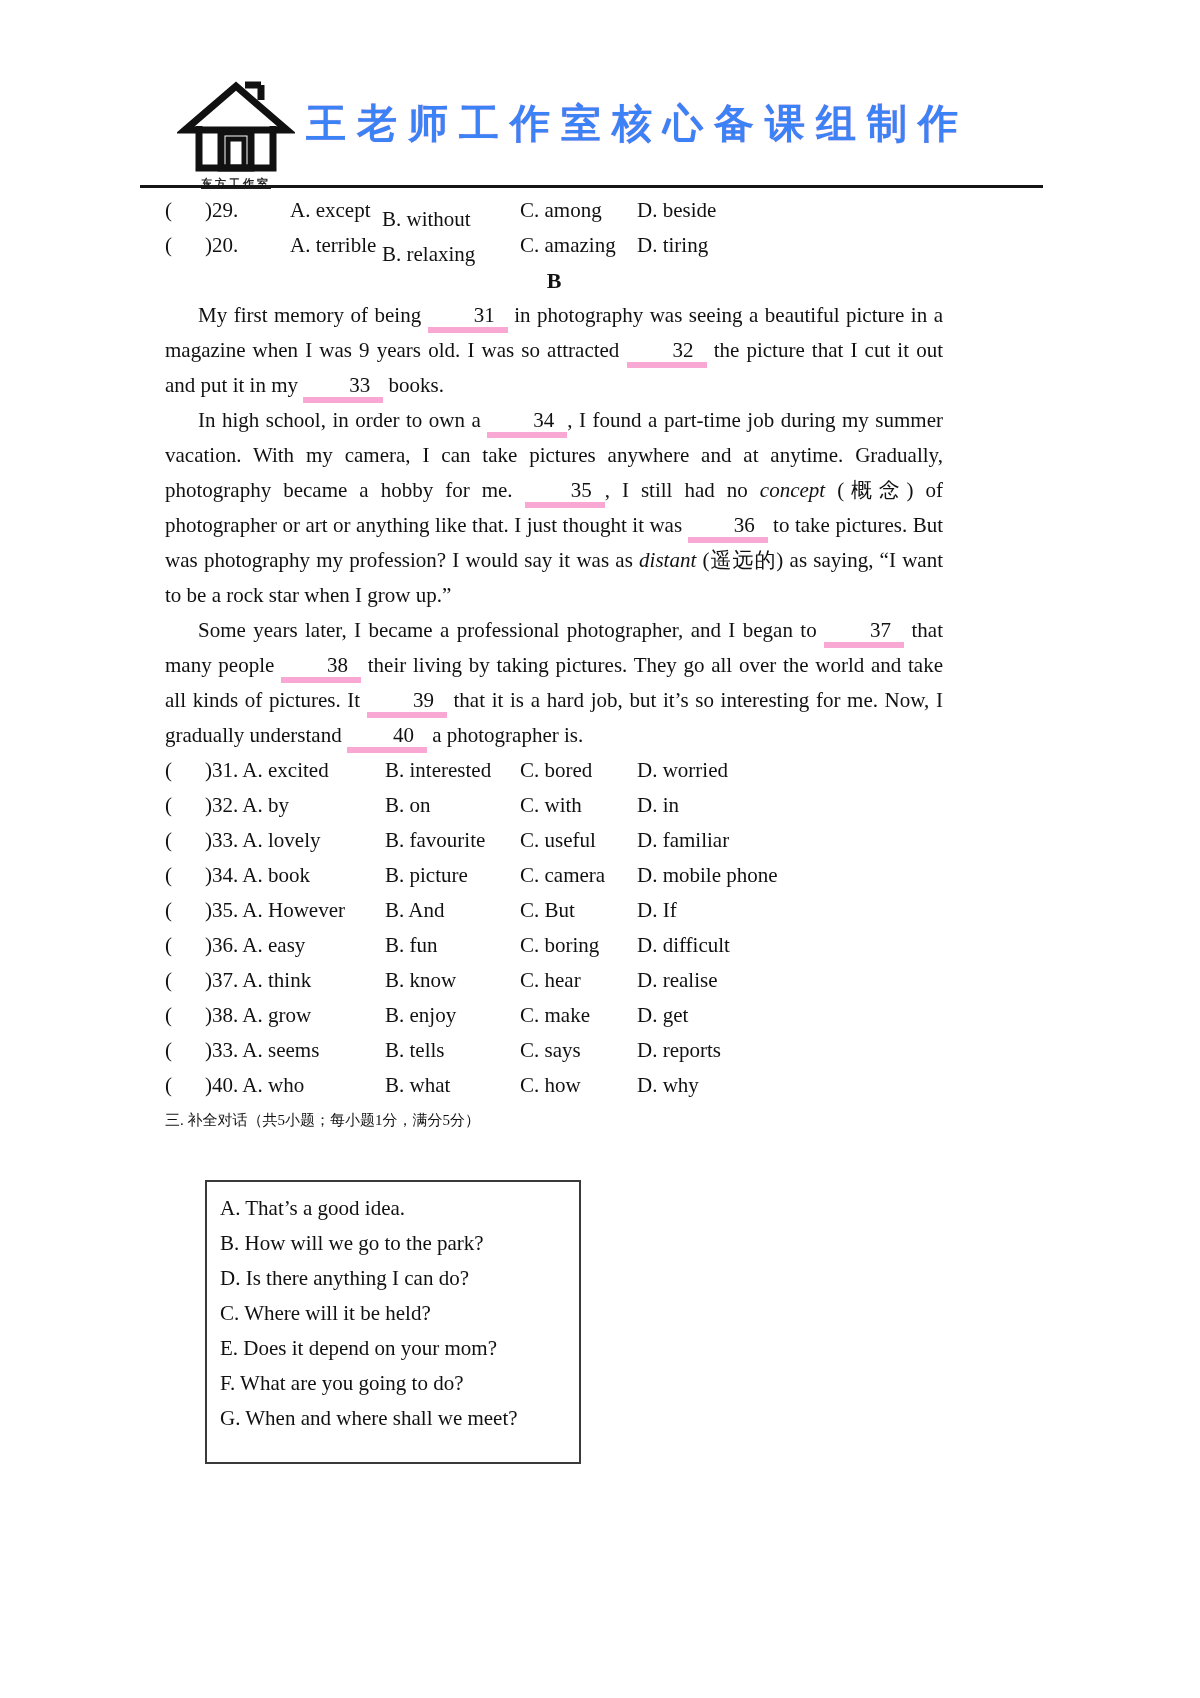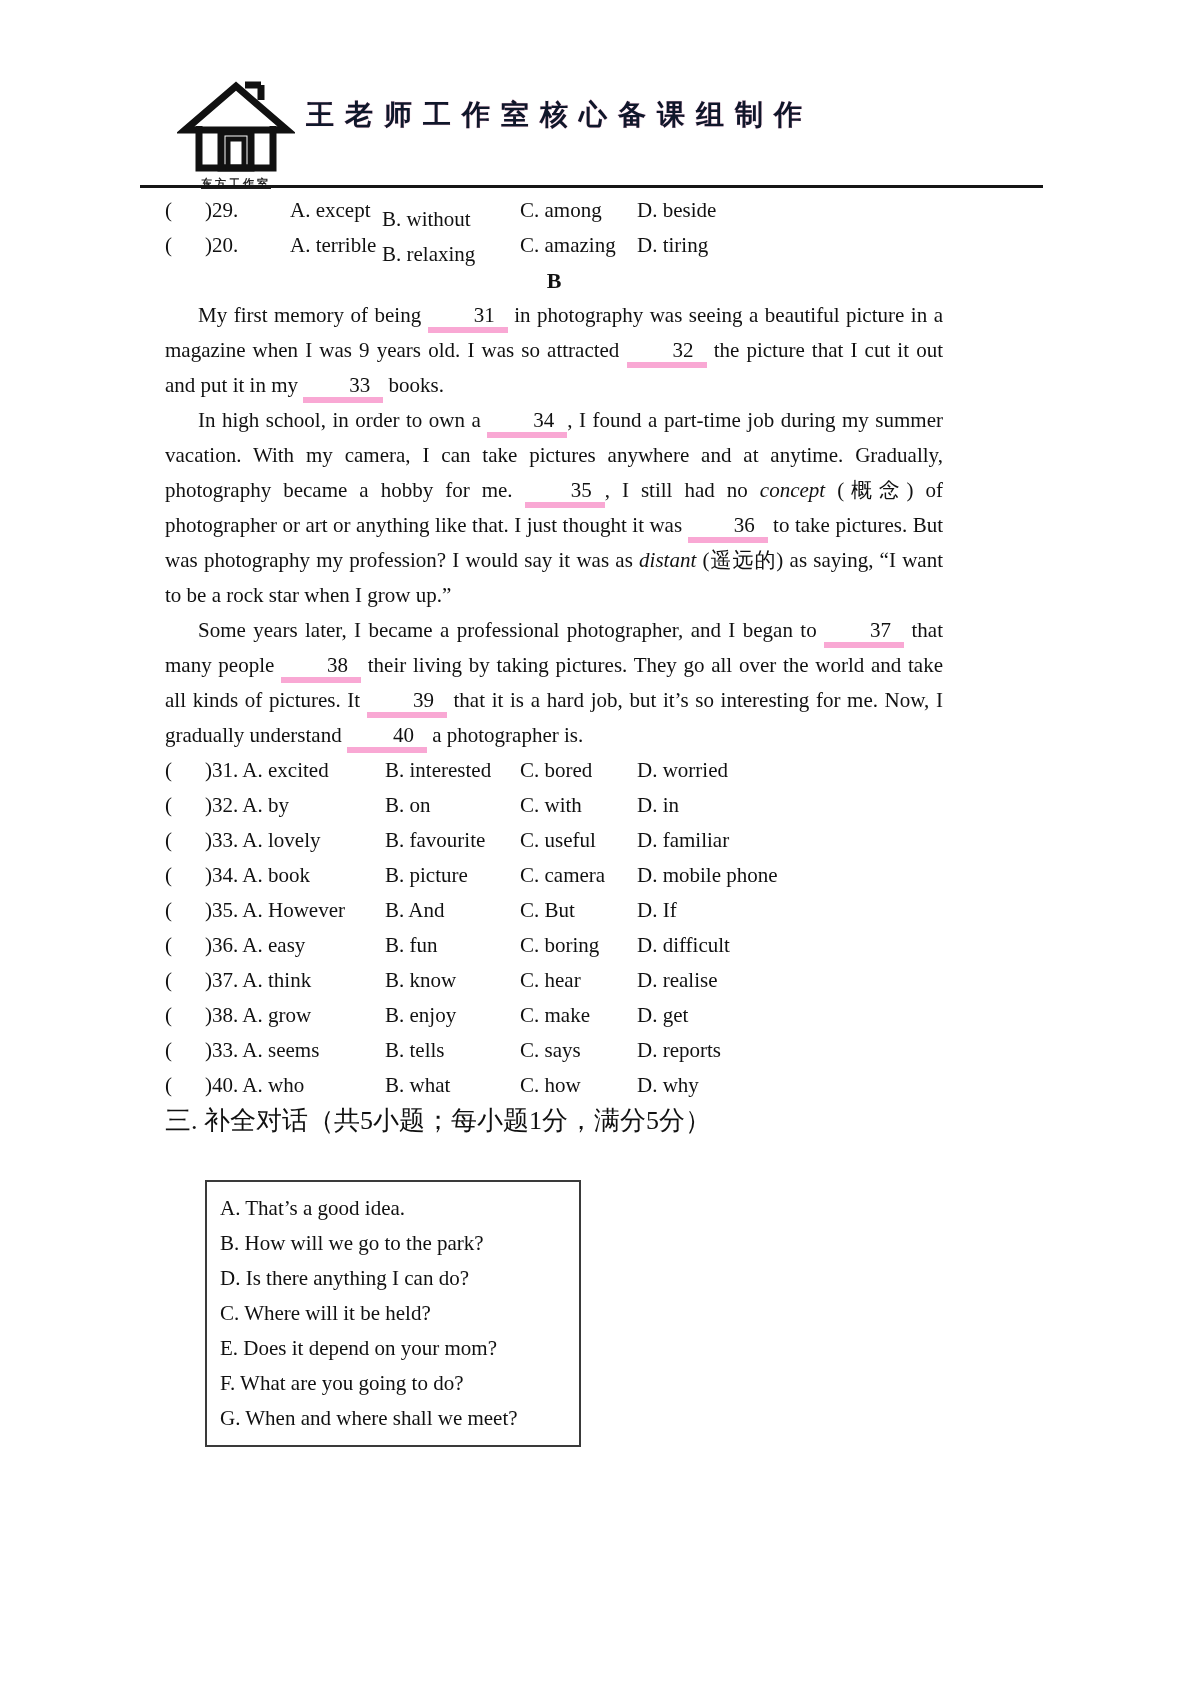--- a/index.html
+++ b/index.html
@@ -5,46 +5,46 @@
   html,body{margin:0;padding:0;}
   body{
     width:1200px;height:1698px;position:relative;background:#ffffff;
     font-family:"Liberation Serif","DejaVu Serif",serif;color:#111;
   }
   .header-logo{position:absolute;left:176px;top:76px;width:120px;text-align:center;}
   .logo-caption{font-family:"DejaVu Sans",sans-serif;font-size:11px;font-weight:bold;letter-spacing:3px;margin-top:-2px;color:#222;text-decoration:underline;}
   .header-title{
     position:absolute;left:306px;top:96px;width:660px;
     font-family:"DejaVu Sans",sans-serif;font-weight:bold;
-    font-size:28px;letter-spacing:11px;color:#0f172a;white-space:nowrap;
+    font-size:40px;letter-spacing:11px;color:#3b82f6;white-space:nowrap;
     text-shadow:0 0 1px #f7a8c9;
   }
   .header-divider{position:absolute;left:140px;top:185px;width:903px;height:3px;background:#151515;}
   .content{position:absolute;left:165px;top:193px;width:778px;}
   .qrow{display:flex;height:35px;align-items:center;font-size:21px;white-space:nowrap;}
   .qrow span{flex:0 0 auto;}
   .c-paren{width:40px;}
   .r2930 .c-num{width:85px;}
   .r2930 .c-a{width:92px;}
   .r2930 .c-b{width:138px;margin-top:18px;}
   .r2930 .c-c{width:117px;}
   .r3140 .c-numa{width:180px;}
   .r3140 .c-b{width:135px;}
   .r3140 .c-c{width:117px;}
   .section-b-heading{height:35px;line-height:35px;text-align:center;font-weight:bold;font-size:22px;}
   .para{margin:0;font-size:21px;line-height:35px;text-align:justify;text-indent:33px;}
   .blank{
     display:inline-block;min-width:30px;padding:0 13px;text-align:center;
     border-bottom:6px solid #f9a8d4;line-height:24px;
   }
-  .cn-title{font-size:26px;line-height:35px;margin:0;}
+  .cn-title{font-size:15px;line-height:35px;margin:0;}
   .cn-instruction{font-size:21px;line-height:35px;margin:0;text-align:justify;text-indent:35px;}
   .options-box{
     margin:42px 0 0 40px;width:376px;box-sizing:border-box;
-    border:2px solid #3a3a3a;padding:9px 6px 9px 13px;
+    border:2px solid #3a3a3a;padding:9px 6px 26px 13px;
   }
   .box-option{font-size:21px;line-height:35px;white-space:nowrap;}
   em{font-style:italic;}
 </style>
 </head>
 <body>
 
 <div class="header-logo">
   <svg width="118" height="98" viewBox="0 0 118 98">
     <g fill="none" stroke="#111" stroke-width="7">

